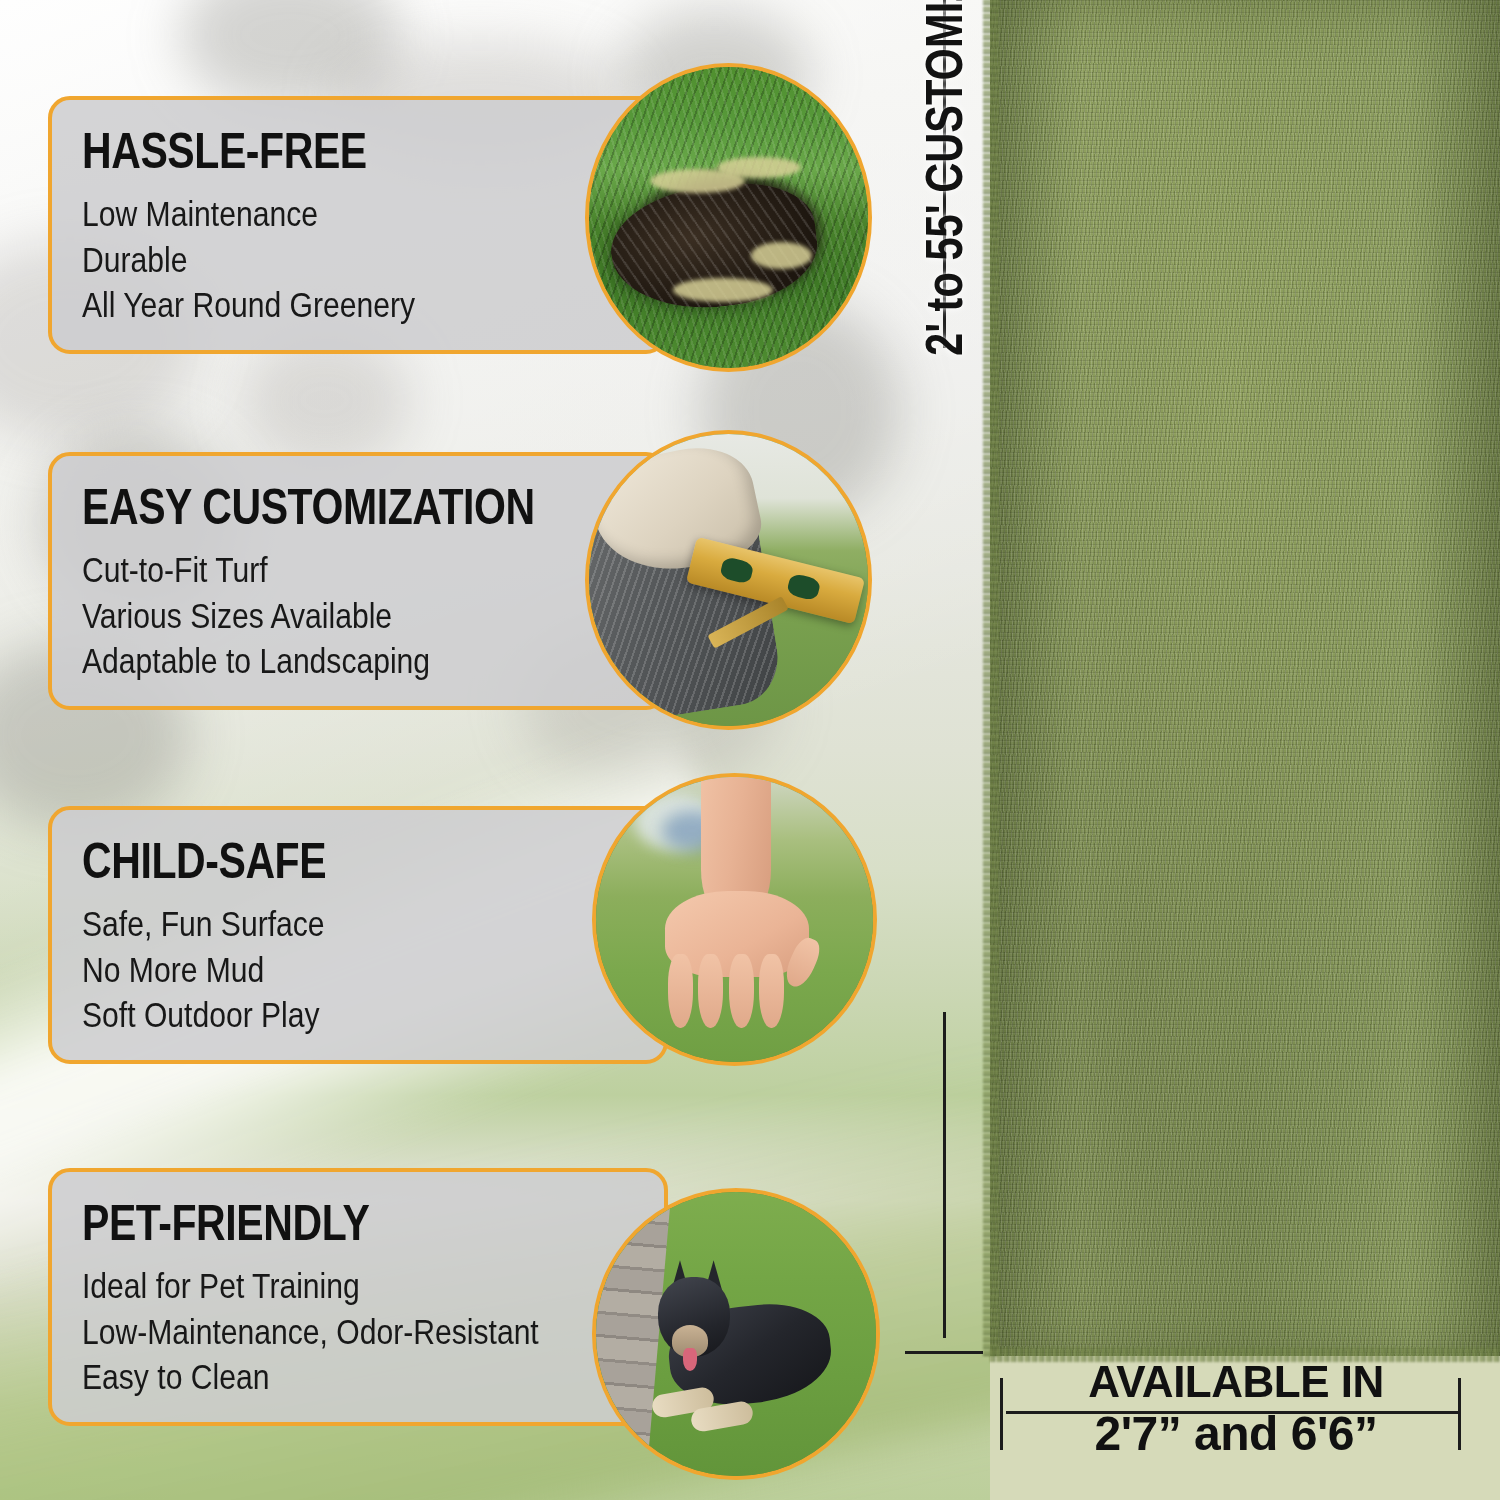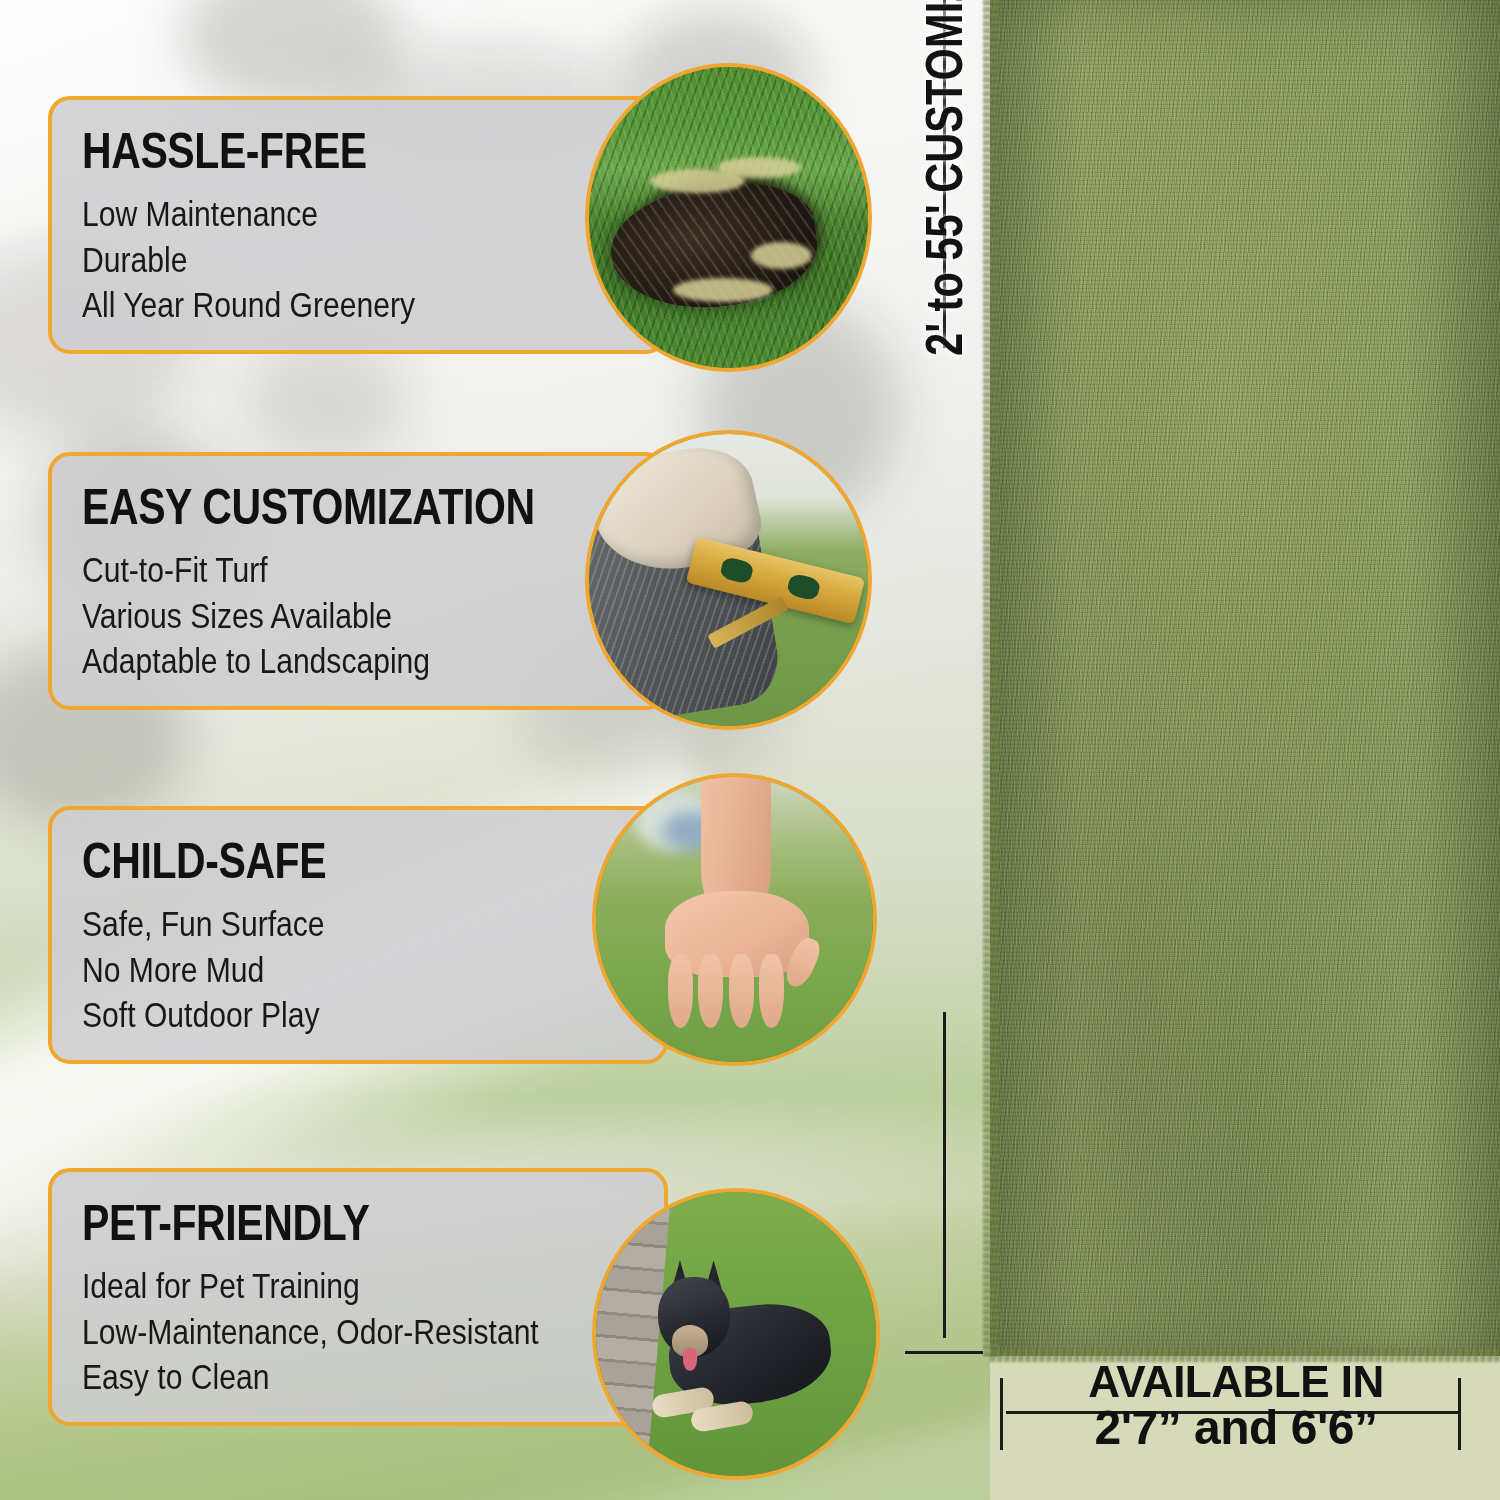--- a/index.html
+++ b/index.html
@@ -307,21 +307,21 @@
   }
   #label-available .av-line1,
   #label-available .av-line2 {
     font-family:"Liberation Sans", sans-serif;
     font-weight:bold;
     color:#111111;
     line-height:1.0;
     white-space:nowrap;
   }
   #label-available .av-line1 { font-size:44px; letter-spacing:-0.5px; }
-  #label-available .av-line2 { font-size:48px; letter-spacing:-0.5px; }
+  #label-available .av-line2 { font-size:48px; letter-spacing:-0.5px; margin-top:6px; }
 </style>
 </head>
 <body>
 
 <div id="bg-scene">
   <div class="blotch" style="left:180px;top:-40px;width:220px;height:150px;"></div>
   <div class="blotch l" style="left:330px;top:40px;width:300px;height:120px;"></div>
   <div class="blotch" style="left:620px;top:10px;width:190px;height:130px;"></div>
   <div class="blotch l" style="left:-60px;top:240px;width:260px;height:200px;"></div>
   <div class="blotch" style="left:40px;top:430px;width:200px;height:180px;"></div>

